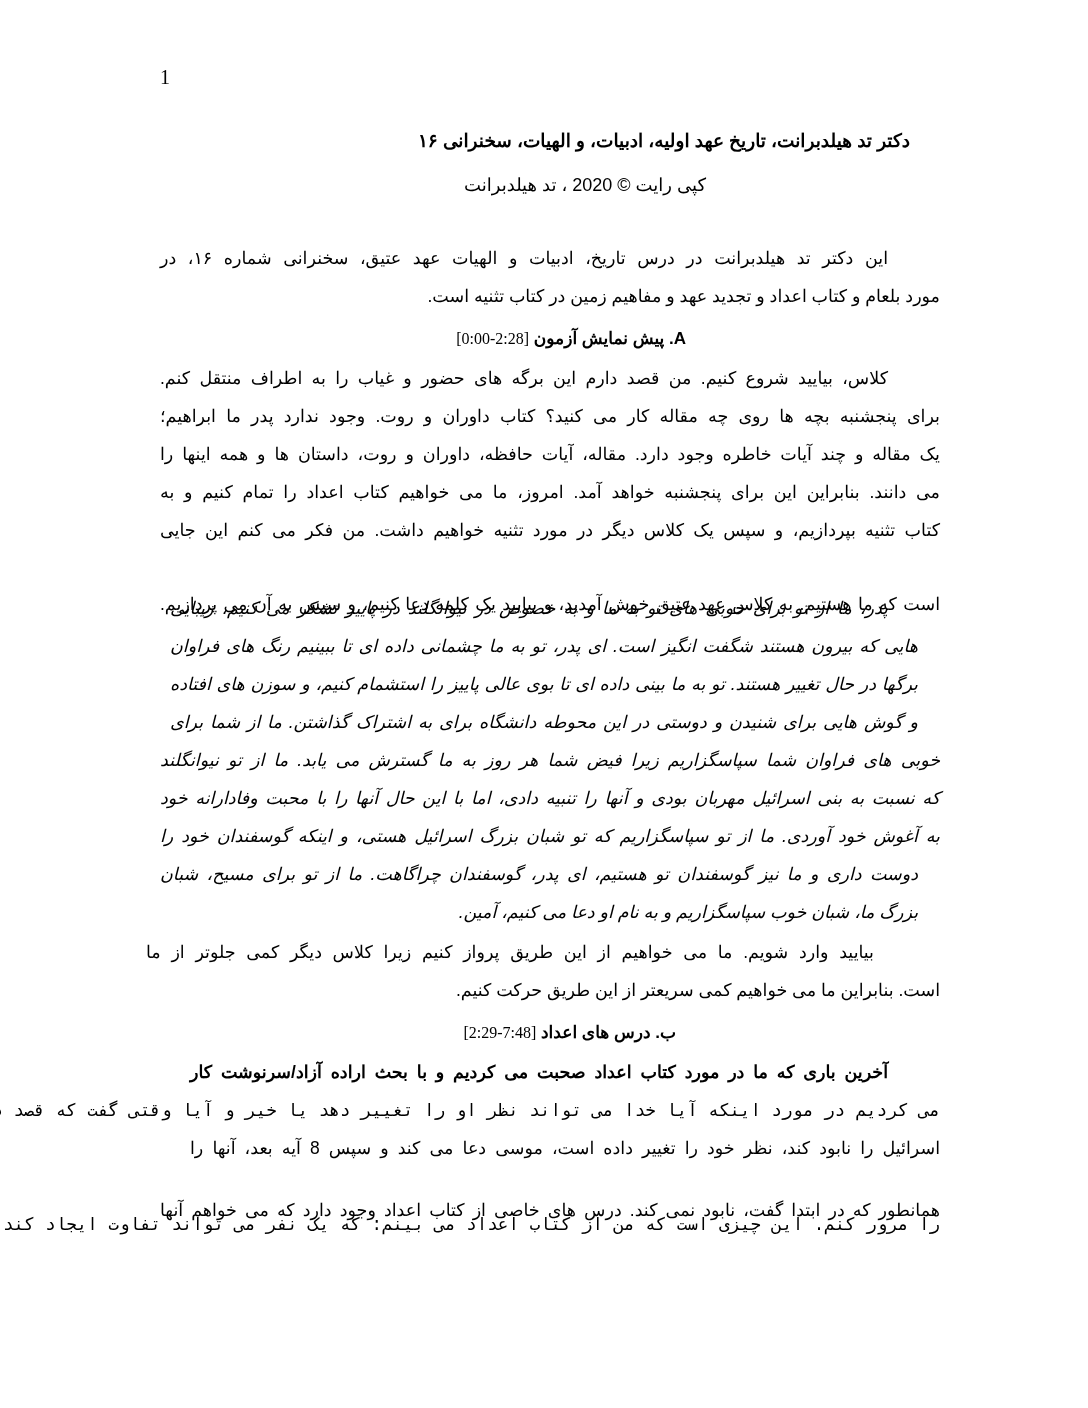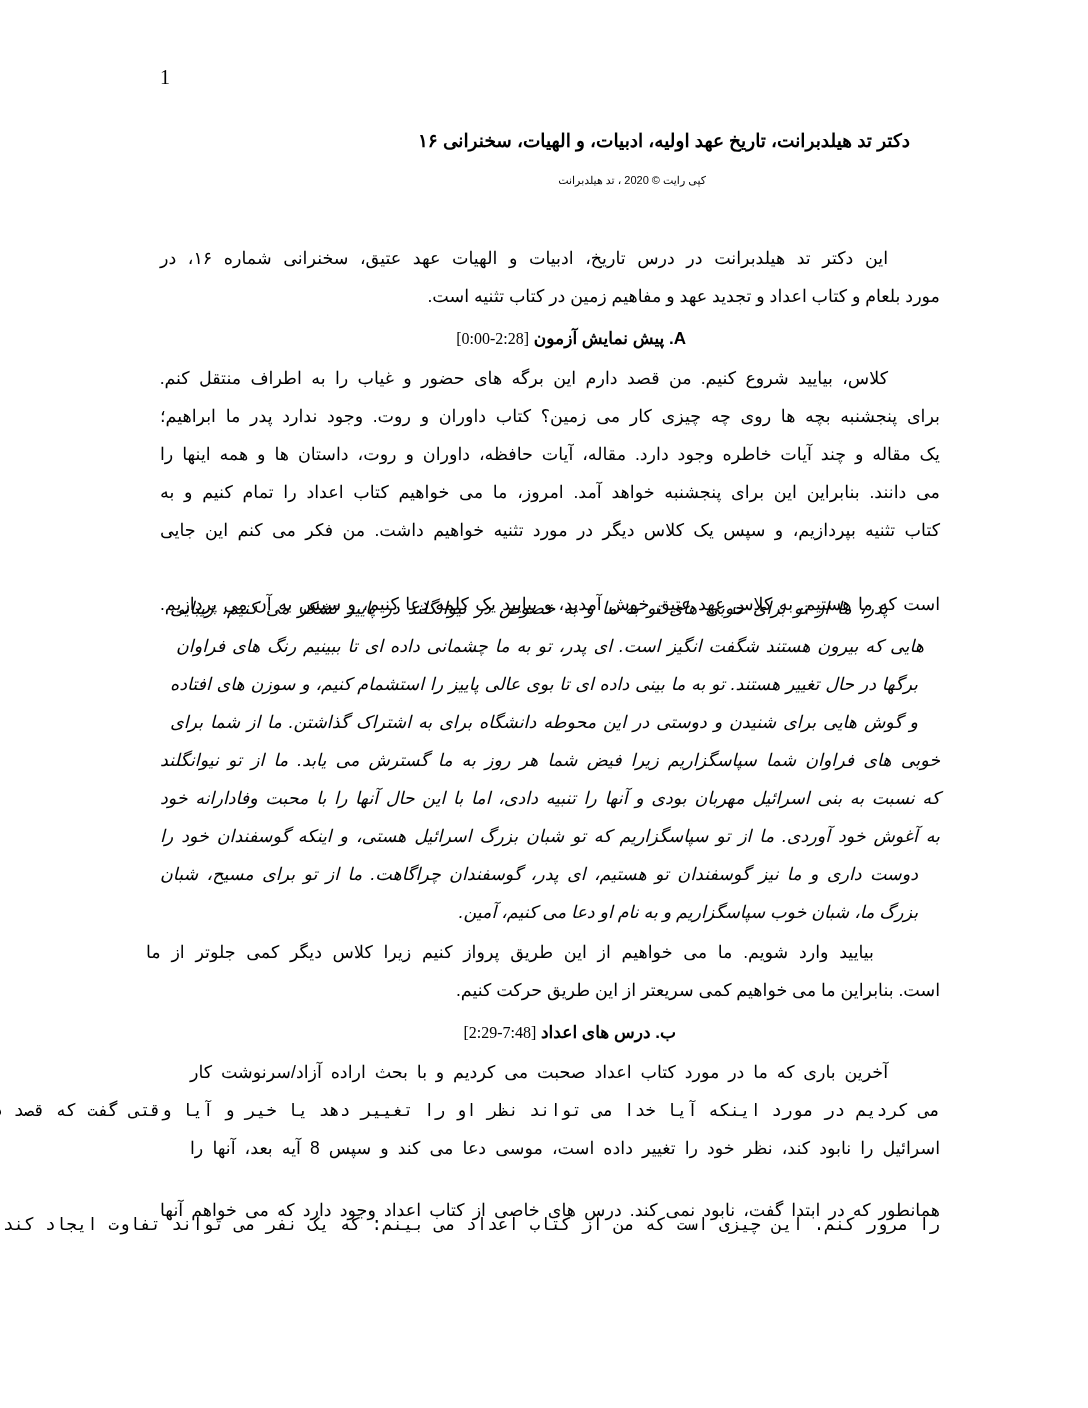--- a/index.html
+++ b/index.html
@@ -1,20 +1,20 @@
 <!DOCTYPE html>
 <html><head>
   <meta charset="utf-8">
   <style>
     html, body { margin: 0; padding: 0; background: #ffffff; }
     body { width: 1088px; height: 1408px; position: relative; overflow: hidden; color: #000; }
     .page-number { position: absolute; left: 160px; top: 66px; font-family: "Liberation Serif", serif; font-size: 20px; }
     .doc { position: absolute; left: 160px; width: 780px; top: 0; direction: rtl; font-family: "Liberation Sans", sans-serif; }
     .title { position: absolute; right: 30px; top: 130px; font-size: 18.5px; font-weight: bold; white-space: nowrap; }
-    .copyright { position: absolute; right: 234px; top: 174px; font-size: 11px; white-space: nowrap; }
+    .copyright { position: absolute; right: 234px; top: 174px; font-size: 18px; white-space: nowrap; }
     .line { position: absolute; font-size: 17.5px; white-space: nowrap; text-align: justify; text-align-last: justify; }
     .line.last { text-align-last: right; }
     .italic { font-style: italic; }
     .heading { position: absolute; font-size: 17px; white-space: nowrap; }
     .heading b { font-weight: bold; }
     .heading .ts { font-family: "Liberation Serif", serif; font-size: 16px; }
   </style>
 </head>
 <body>
 
@@ -25,43 +25,43 @@
   <div class="copyright">کپی رایت © 2020 ، تد هیلدبرانت</div>
 
   <div class="line" style="right:52px; width:728px; top:248px;">این دکتر تد هیلدبرانت در درس تاریخ، ادبیات و الهیات عهد عتیق، سخنرانی شماره ۱۶، در</div>
   <div class="line last" style="right:0; width:780px; top:286px;">مورد بلعام و کتاب اعداد و تجدید عهد و مفاهیم زمین در کتاب تثنیه است.</div>
 
   <div class="heading" style="right:254px; top:328px;">
     <b>A. پیش نمایش آزمون</b>
     <span class="ts">[2:28-0:00]</span>
   </div>
 
-  <div class="line" style="right:52px; width:728px; top:368px;font-family:Liberation Serif, serif;">کلاس، بیایید شروع کنیم. من قصد دارم این برگه های حضور و غیاب را به اطراف منتقل کنم.</div>
-  <div class="line" style="right:0; width:780px; top:406px;">برای پنجشنبه بچه ها روی چه چیزی کار می زمین؟ کتاب داوران و روت. وجود ندارد پدر ما ابراهیم؛</div>
+  <div class="line" style="right:52px; width:728px; top:368px;">کلاس، بیایید شروع کنیم. من قصد دارم این برگه های حضور و غیاب را به اطراف منتقل کنم.</div>
+  <div class="line" style="right:0; width:780px; top:406px;">برای پنجشنبه بچه ها روی چه مقاله کار می کنید؟ کتاب داوران و روت. وجود ندارد پدر ما ابراهیم؛</div>
   <div class="line" style="right:0; width:780px; top:444px;">یک مقاله و چند آیات خاطره وجود دارد. مقاله، آیات حافظه، داوران و روت، داستان ها و همه اینها را</div>
   <div class="line" style="right:0; width:780px; top:482px;">می دانند. بنابراین این برای پنجشنبه خواهد آمد.        امروز، ما می خواهیم کتاب اعداد را تمام کنیم و به</div>
   <div class="line" style="right:0; width:780px; top:520px;">کتاب تثنیه بپردازیم، و سپس یک کلاس دیگر در مورد تثنیه خواهیم داشت. من فکر می کنم این جایی</div>
   <div class="line" style="right:0; width:780px; top:558px;margin-top:36px;">است که ما هستیم. به کلاس عهد عتیق خوش آمدید، و بیایید یک کلمه دعا کنیم، و سپس به آن می پردازیم.</div>
 
   <div class="line italic" style="right:52px; width:718px; top:598px;">پدر، ما از تو برای خوبی های تو به ما و به خصوص در نیوانگلند در پاییز تشکر می کنیم، زیبایی</div>
-  <div class="line italic" style="right:16px; width:748px; top:636px;margin-left:18px;">هایی که بیرون هستند شگفت انگیز است. ای پدر، تو به ما چشمانی داده ای تا ببینیم رنگ های فراوان</div>
+  <div class="line italic" style="right:22px; width:748px; top:636px;margin-left:18px;">هایی که بیرون هستند شگفت انگیز است. ای پدر، تو به ما چشمانی داده ای تا ببینیم رنگ های فراوان</div>
   <div class="line italic" style="right:22px; width:748px; top:674px;">برگها در حال تغییر هستند. تو به ما بینی داده ای تا بوی عالی پاییز را استشمام کنیم، و سوزن های افتاده</div>
   <div class="line italic" style="right:22px; width:748px; top:712px;">و گوش هایی برای شنیدن و دوستی در این محوطه دانشگاه برای به اشتراک گذاشتن. ما از شما برای</div>
   <div class="line italic" style="right:0; width:780px; top:750px;">خوبی های فراوان شما سپاسگزاریم زیرا فیض شما هر روز به ما گسترش می یابد. ما از تو نیوانگلند</div>
   <div class="line italic" style="right:0; width:780px; top:788px;">که نسبت به بنی اسرائیل مهربان بودی و آنها را تنبیه دادی، اما با این حال آنها را با محبت وفادارانه خود</div>
   <div class="line italic" style="right:0; width:780px; top:826px;">به آغوش خود آوردی. ما از تو سپاسگزاریم که تو شبان بزرگ اسرائیل هستی، و اینکه گوسفندان خود را</div>
   <div class="line italic" style="right:22px; width:758px; top:864px;">دوست داری و ما نیز گوسفندان تو هستیم، ای پدر، گوسفندان چراگاهت. ما از تو برای مسیح، شبان</div>
   <div class="line italic last" style="right:22px; width:758px; top:902px;">بزرگ ما، شبان خوب سپاسگزاریم و به نام او دعا می کنیم، آمین.</div>
 
   <div class="line" style="right:66px; width:728px; top:942px;margin-left:39px;">بیایید وارد شویم. ما می خواهیم از این طریق پرواز کنیم زیرا کلاس دیگر کمی جلوتر از ما</div>
   <div class="line last" style="right:0; width:780px; top:980px;">است. بنابراین ما می خواهیم کمی سریعتر از این طریق حرکت کنیم.</div>
 
   <div class="heading" style="right:264px; top:1022px;">
     <b>ب. درس های اعداد</b>
     <span class="ts">[7:48-2:29]</span>
   </div>
 
-  <div class="line" style="right:52px; width:698px; top:1062px;">آخرین باری که ما در مورد کتاب اعداد صحبت می کردیم و با بحث اراده آزاد/سرنوشت کار</div>
+  <div class="line" style="right:52px; width:698px; top:1062px;font-weight:bold;">آخرین باری که ما در مورد کتاب اعداد صحبت می کردیم و با بحث اراده آزاد/سرنوشت کار</div>
   <div class="line" style="right:0; width:750px; top:1100px;font-family:Liberation Mono, monospace;">می کردیم در مورد اینکه آیا خدا می تواند نظر او را تغییر دهد یا خیر و آیا وقتی گفت که قصد دارد</div>
   <div class="line" style="right:0; width:750px; top:1138px;">اسرائیل را نابود کند، نظر خود را تغییر داده است، موسی دعا می کند و سپس 8 آیه بعد، آنها را</div>
   <div class="line" style="right:0; width:780px; top:1200px;">همانطور که در ابتدا گفت، نابود نمی کند. درس های خاصی از کتاب اعداد وجود دارد که می خواهم آنها</div>
   <div class="line" style="right:0; width:780px; top:1214px;font-family:Liberation Mono, monospace;">را مرور کنم. این چیزی است که من از کتاب اعداد می بینم: که یک نفر می تواند تفاوت ایجاد کند. موسی</div>
 </div>
 
 </body></html>

